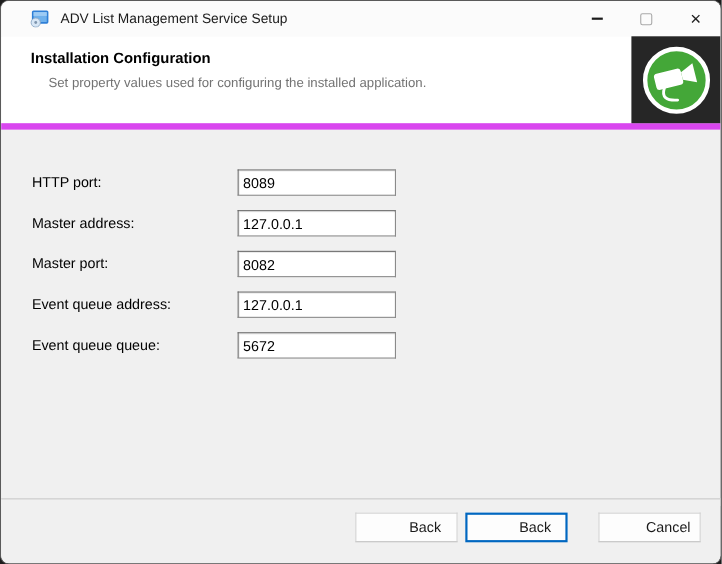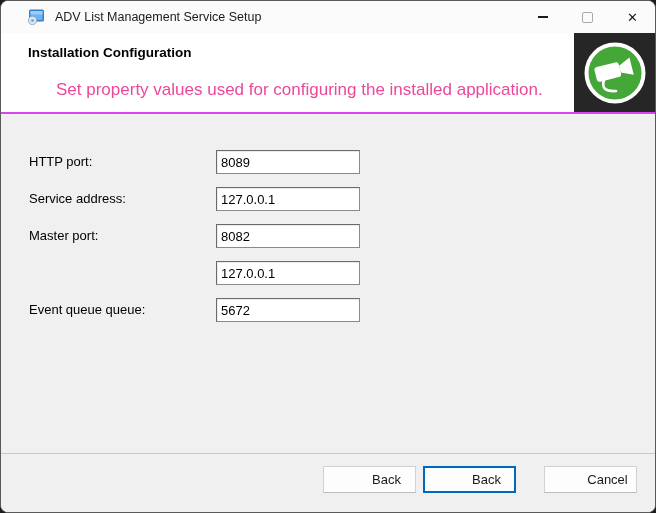--- a/index.html
+++ b/index.html
@@ -38,32 +38,32 @@
     display:flex;align-items:center;justify-content:center;
     cursor:default;
   }
   .min-bar{width:10px;height:1.3px;background:#1b1b1b;display:block;}
   .max-box{width:9px;height:9px;border:1.2px solid #a9a9a9;border-radius:2px;display:block;}
   .close-glyph{font-size:13px;color:#1b1b1b;line-height:1;}
   
   .header{
     height:79px;
     background:#ffffff;
-    border-bottom:2px solid #d946ef;
+    border-bottom:6px solid #d946ef;
     position:relative;
   }
   .header-title{
     margin:0;
     padding:12px 0 0 27px;
     font-size:13.5px;font-weight:bold;color:#000;
   }
   .header-subtitle{
-    margin:12px;
+    margin:0;
     padding:8px 0 0 43px;
-    font-size:17px;color:#ec4899;
+    font-size:12px;color:#737373;
   }
   .logo-box{
     position:absolute;top:0;right:0;
     width:81px;height:79px;
     background:#262626;
     display:flex;align-items:center;justify-content:center;
   }
   
   .body{position:relative;height:342px;background:#f0f0f0;}
   .field-row{position:absolute;left:0;width:100%;height:24px;}
@@ -149,30 +149,31 @@
   </div>
 
   <div class="body">
 
     <div class="field-row row0">
       <span class="flabel">HTTP port:</span>
       <input type="text" value="8089" style="">
     </div>
 
     <div class="field-row row1">
-      <span class="flabel">Service address:</span>
+      <span class="flabel">Master address:</span>
       <input type="text" value="127.0.0.1" style="">
     </div>
 
     <div class="field-row row2">
       <span class="flabel">Master port:</span>
       <input type="text" value="8082" style="">
     </div>
 
     <div class="field-row row3">
+      <span class="flabel">Event queue address:</span>
       <input type="text" value="127.0.0.1" style="">
     </div>
 
     <div class="field-row row4">
       <span class="flabel">Event queue queue:</span>
       <input type="text" value="5672" style="">
     </div>
 
   </div>
 

